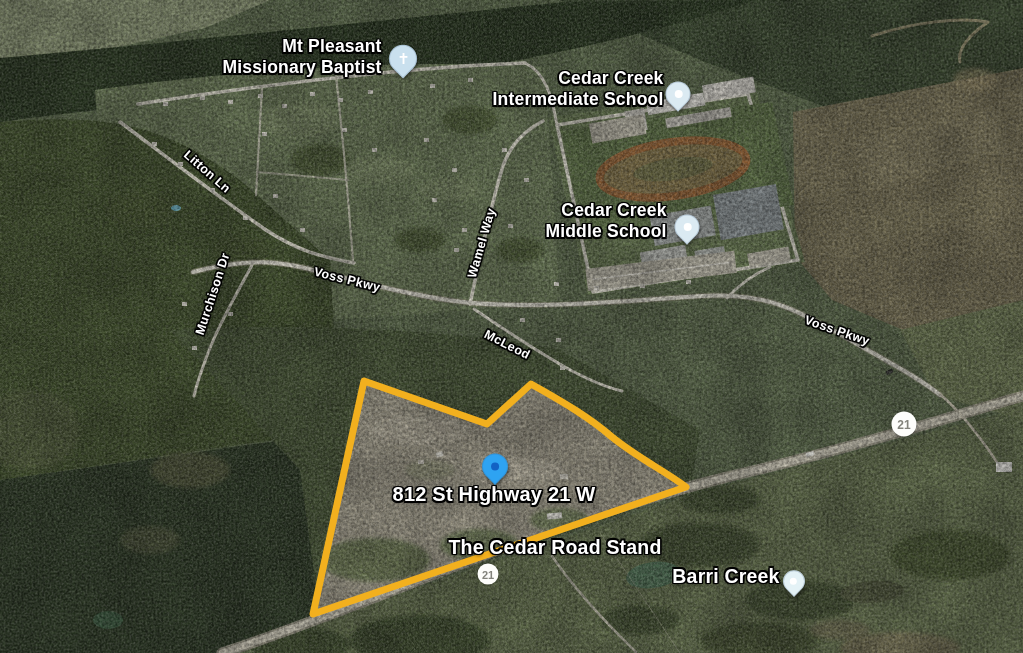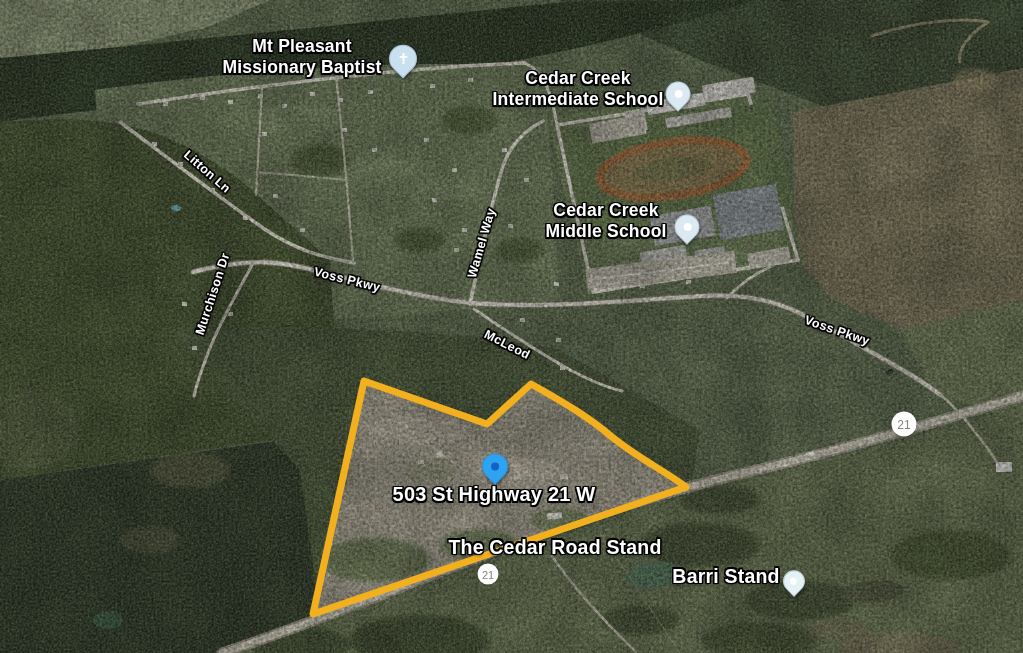--- a/index.html
+++ b/index.html
@@ -14,37 +14,37 @@
     position:absolute;transform:translate(-50%,-50%);
     color:#fff;font-weight:700;text-align:center;white-space:pre-line;
     line-height:1.18;letter-spacing:.2px;pointer-events:auto;
     text-shadow:
       -1.4px -1.4px 0 rgba(0,0,0,.9), 1.4px -1.4px 0 rgba(0,0,0,.9),
       -1.4px 1.4px 0 rgba(0,0,0,.9), 1.4px 1.4px 0 rgba(0,0,0,.9),
       0 -1.6px 0 rgba(0,0,0,.85), 0 1.6px 0 rgba(0,0,0,.85),
       -1.6px 0 0 rgba(0,0,0,.85), 1.6px 0 0 rgba(0,0,0,.85),
       0 2px 3px rgba(0,0,0,.5);
   }
-  .poi-lbl{font-size:17.5px;}
+  .poi-lbl{font-size:17.5px;text-align:right;}
   .big-lbl{font-size:19.5px;}
   .street-lbl{font-size:12.5px;font-weight:700;letter-spacing:.4px;}
   
   .pin{position:absolute;transform:translate(-50%,-94%);}
   .pin-bulb{
     width:100%;height:100%;border-radius:50% 50% 50% 0;
     transform:rotate(-45deg);
     box-shadow:-1px 2px 3px rgba(0,0,0,.45), inset 0 0 0 1px rgba(70,100,130,.25);
     display:flex;align-items:center;justify-content:center;
   }
   .pin-dot{display:block;width:32%;height:32%;border-radius:50%;transform:rotate(45deg);}
   .pin-glyph{transform:rotate(45deg);color:#fff;font-weight:700;line-height:1;}
   
   .shield{
     position:absolute;transform:translate(-50%,-50%);
-    background:#fdfdfb;color:#83837c;font-weight:400;
+    background:#fdfdfb;color:#83837c;font-weight:700;
     border-radius:50%;display:flex;align-items:center;justify-content:center;
     box-shadow:0 0 2px rgba(0,0,0,.35);
   }
 </style>
 </head>
 <body>
 
 <div id="map">
 
   <svg width="1023" height="653" viewBox="0 0 1023 653">
@@ -252,23 +252,23 @@
 
   <div class="shield" style="left:904px;top:424px;width:25px;height:25px;font-size:12px;">21</div>
   <div class="shield" style="left:488px;top:574px;width:21px;height:21px;font-size:11px;">21</div>
 
   <div class="lbl poi-lbl" style="left:302px;top:57px;">Mt Pleasant
 Missionary Baptist</div>
   <div class="lbl poi-lbl" style="left:578px;top:89px;">Cedar Creek
 Intermediate School</div>
   <div class="lbl poi-lbl" style="left:606px;top:221px;">Cedar Creek
 Middle School</div>
-  <div class="lbl big-lbl" style="left:494px;top:495px;font-size:20px;">503 St Highway 21 W</div>
+  <div class="lbl big-lbl" style="left:494px;top:495px;font-size:20px;">812 St Highway 21 W</div>
   <div class="lbl big-lbl" style="left:555px;top:547px;">The Cedar Road Stand</div>
-  <div class="lbl big-lbl" style="left:726px;top:576px;">Barri Stand</div>
+  <div class="lbl big-lbl" style="left:726px;top:576px;">Barri Creek</div>
 
   <div class="pin" style="left:403px;top:71px;width:28px;height:28px;">
     <div class="pin-bulb" style="background-color: rgb(201, 224, 238);">
       <span class="pin-glyph" style="font-size:15px;">✝</span>
     </div>
   </div>
 
   <div class="pin" style="left:678px;top:105px;width:25px;height:25px;">
     <div class="pin-bulb" style="background-color: rgb(219, 234, 242);">
       <span class="pin-dot" style="background-color: rgb(255, 255, 255);"></span>

